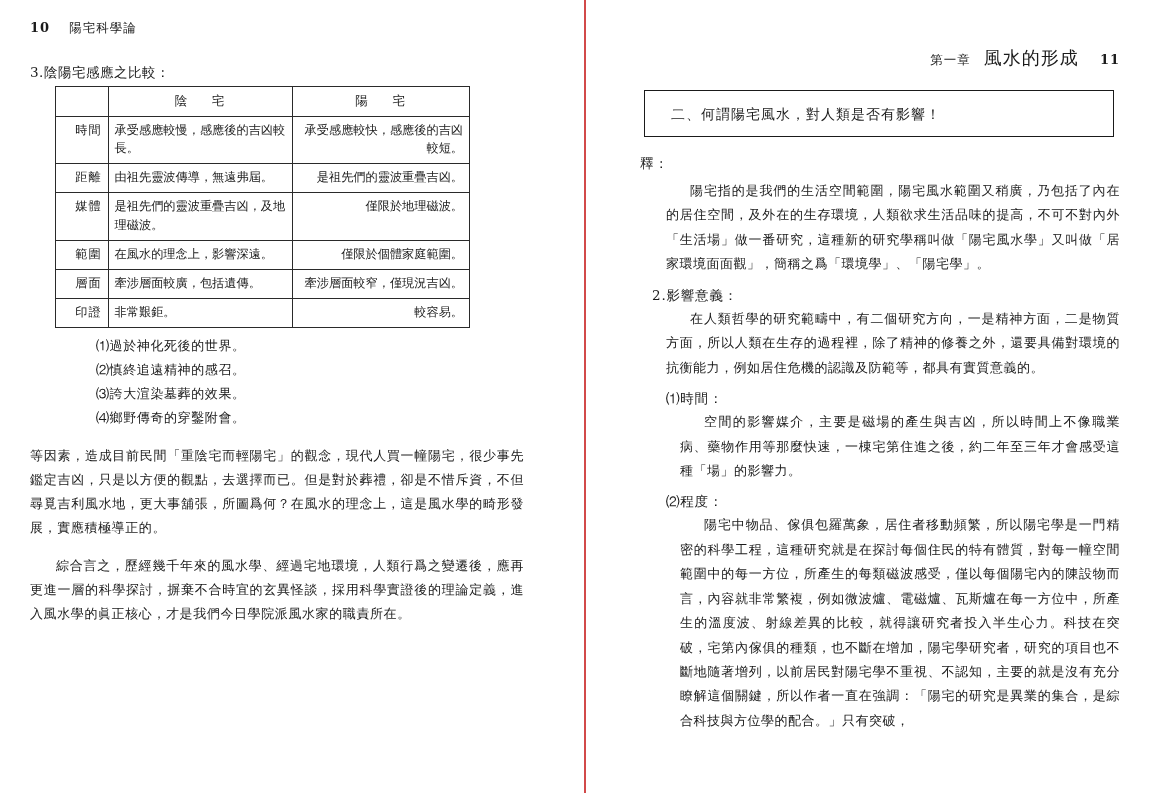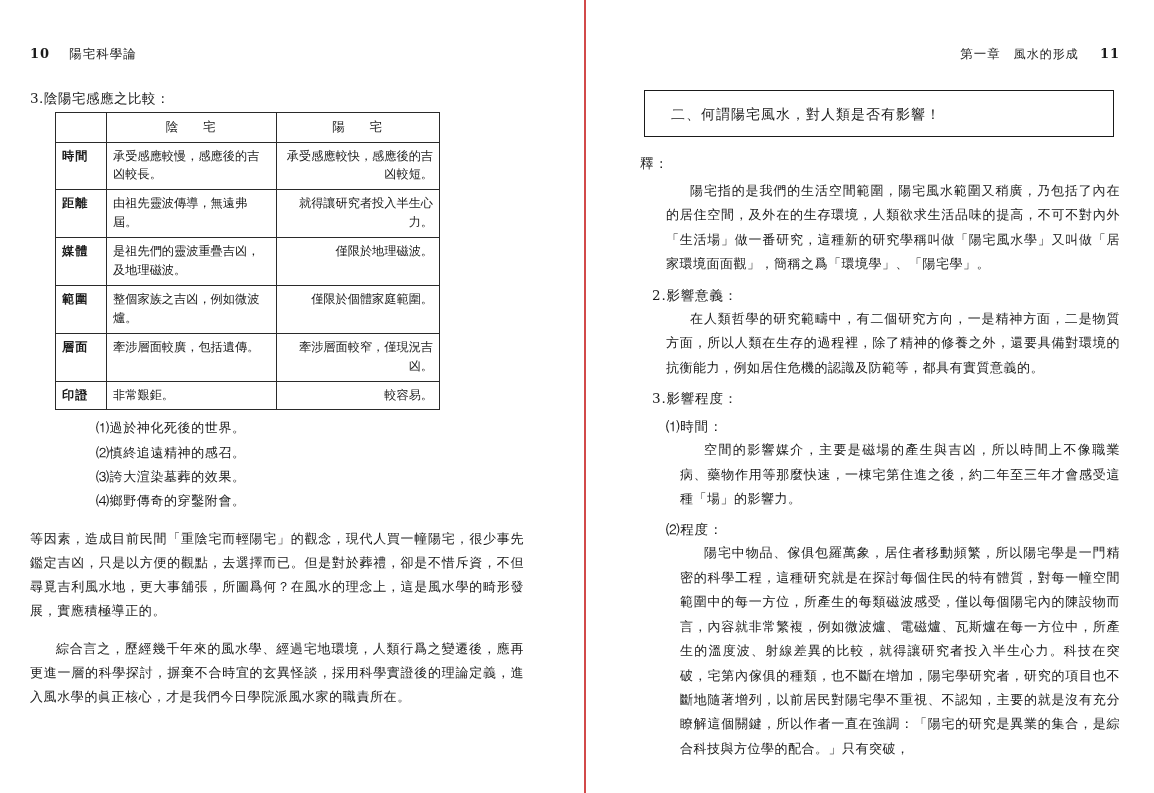--- a/index.html
+++ b/index.html
@@ -21,21 +21,21 @@
     height: 793px;
     display: flex;
   }
   .page {
     position: relative;
     height: 793px;
     box-sizing: border-box;
   }
   .page-left {
     width: 560px;
-    padding: 46px 36px 20px 30px;
+    padding: 20px 36px 20px 30px;
   }
   .gutter {
     width: 40px;
     position: relative;
   }
   .gutter-line {
     position: absolute;
     left: 24px;
     top: 0;
     bottom: 0;
@@ -66,61 +66,60 @@
   }
   .runhead-right {
     text-align: right;
   }
   .runhead-right .chap {
     font-size: 12.5px;
     margin-right: 8px;
     text-align: right;
   }
   .runhead-right .sec {
-    font-size: 12px;
+    font-size: 18px;
     margin-right: 16px;
   }
   .runhead-right .folio {
     font-weight: bold;
     font-size: 13px;
     text-align: center;
   }
 
   
   .sec-head {
     font-size: 13.5px;
     margin: 6px 0 0 0;
     letter-spacing: 0.5px;
   }
 
   table.cmp {
     border-collapse: collapse;
-    width: 385px;
+    width: 415px;
     margin: 4px 0 4px 25px;
     font-size: 12.2px;
     line-height: 1.55;
   }
   table.cmp th, table.cmp td {
     border: 1px solid #2a2a2a;
     padding: 4px 6px 5px 6px;
     vertical-align: top;
   }
   table.cmp th {
     font-weight: normal;
     text-align: center;
     letter-spacing: 6px;
     padding-left: 10px;
     font-size: 12.6px;
   }
   table.cmp td.rowlab {
-    text-align: left;
+    text-align: right;
     width: 42px;
     letter-spacing: 1px;
     white-space: nowrap;
-    font-weight: bold;
   }
   table.cmp td.c1 { width: 196px; }
   table.cmp td.c2 { width: 186px; text-align: right; }
 
   .para {
     font-size: 13px;
     line-height: 1.85;
     margin: 14px 0 0 0;
     text-align: justify;
     letter-spacing: 0.6px;
@@ -199,30 +198,30 @@
       </thead>
       <tbody>
         <tr>
           <td class="rowlab">時間</td>
           <td class="c1">承受感應較慢，感應後的吉凶較長。</td>
           <td class="c2">承受感應較快，感應後的吉凶較短。</td>
         </tr>
         <tr>
           <td class="rowlab">距離</td>
           <td class="c1">由祖先靈波傳導，無遠弗屆。</td>
-          <td class="c2">就得讓研究者投入半生心力。</td>
+          <td class="c2">是祖先們的靈波重疊吉凶。</td>
         </tr>
         <tr>
           <td class="rowlab">媒體</td>
           <td class="c1">是祖先們的靈波重疊吉凶，及地理磁波。</td>
           <td class="c2">僅限於地理磁波。</td>
         </tr>
         <tr>
           <td class="rowlab">範圍</td>
-          <td class="c1">整個家族之吉凶，例如微波爐。</td>
+          <td class="c1">在風水的理念上，影響深遠。</td>
           <td class="c2">僅限於個體家庭範圍。</td>
         </tr>
         <tr>
           <td class="rowlab">層面</td>
           <td class="c1">牽涉層面較廣，包括遺傳。</td>
           <td class="c2">牽涉層面較窄，僅現況吉凶。</td>
         </tr>
         <tr>
           <td class="rowlab">印證</td>
           <td class="c1">非常艱鉅。</td>
@@ -259,21 +258,20 @@
 
     <div class="boxed-head">二、何謂陽宅風水，對人類是否有影響！</div>
 
     <div class="rlabel">釋：</div>
 
     <p class="item-body">陽宅指的是我們的生活空間範圍，陽宅風水範圍又稍廣，乃包括了內在的居住空間，及外在的生存環境，人類欲求生活品味的提高，不可不對內外「生活場」做一番研究，這種新的研究學稱叫做「陽宅風水學」又叫做「居家環境面面觀」，簡稱之爲「環境學」、「陽宅學」。</p>
 
     <div class="item-head">2.影響意義：</div>
     <p class="item-body">在人類哲學的研究範疇中，有二個研究方向，一是精神方面，二是物質方面，所以人類在生存的過程裡，除了精神的修養之外，還要具備對環境的抗衡能力，例如居住危機的認識及防範等，都具有實質意義的。</p>
 
-    <div class="item-head">3.影響程度：</div>
 
     <div class="item-head sub">⑴時間：</div>
     <p class="item-body deep">空間的影響媒介，主要是磁場的產生與吉凶，所以時間上不像職業病、藥物作用等那麼快速，一棟宅第住進之後，約二年至三年才會感受這種「場」的影響力。</p>
 
     <div class="item-head sub">⑵程度：</div>
     <p class="item-body deep">陽宅中物品、傢俱包羅萬象，居住者移動頻繁，所以陽宅學是一門精密的科學工程，這種研究就是在探討每個住民的特有體質，對每一幢空間範圍中的每一方位，所產生的每類磁波感受，僅以每個陽宅內的陳設物而言，內容就非常繁複，例如微波爐、電磁爐、瓦斯爐在每一方位中，所產生的溫度波、射線差異的比較，就得讓研究者投入半生心力。科技在突破，宅第內傢俱的種類，也不斷在增加，陽宅學研究者，研究的項目也不斷地隨著增列，以前居民對陽宅學不重視、不認知，主要的就是沒有充分瞭解這個關鍵，所以作者一直在強調：「陽宅的研究是異業的集合，是綜合科技與方位學的配合。」只有突破，</p>
 
   </div>
 
 </div>

